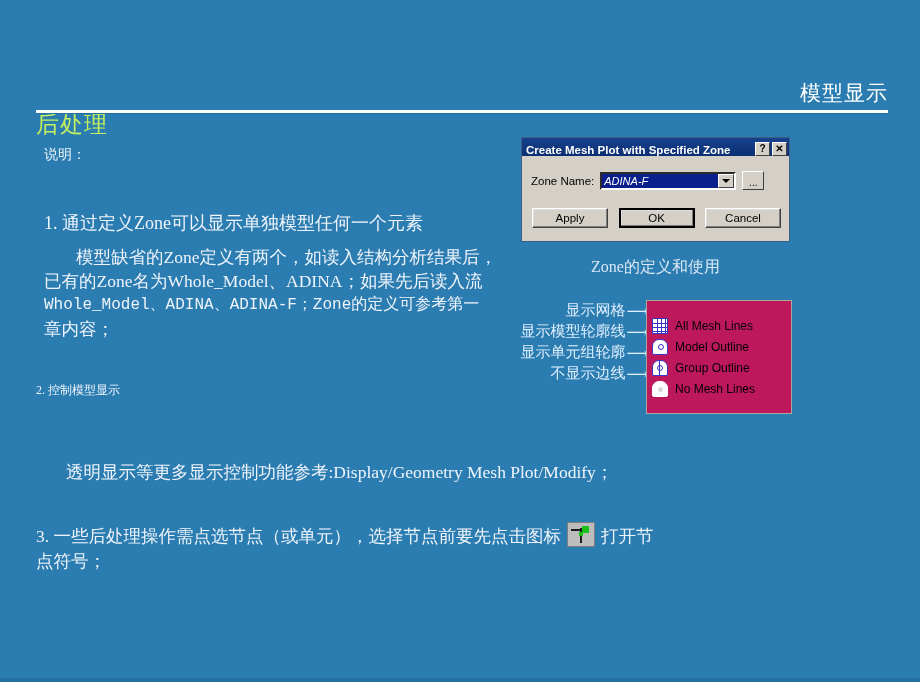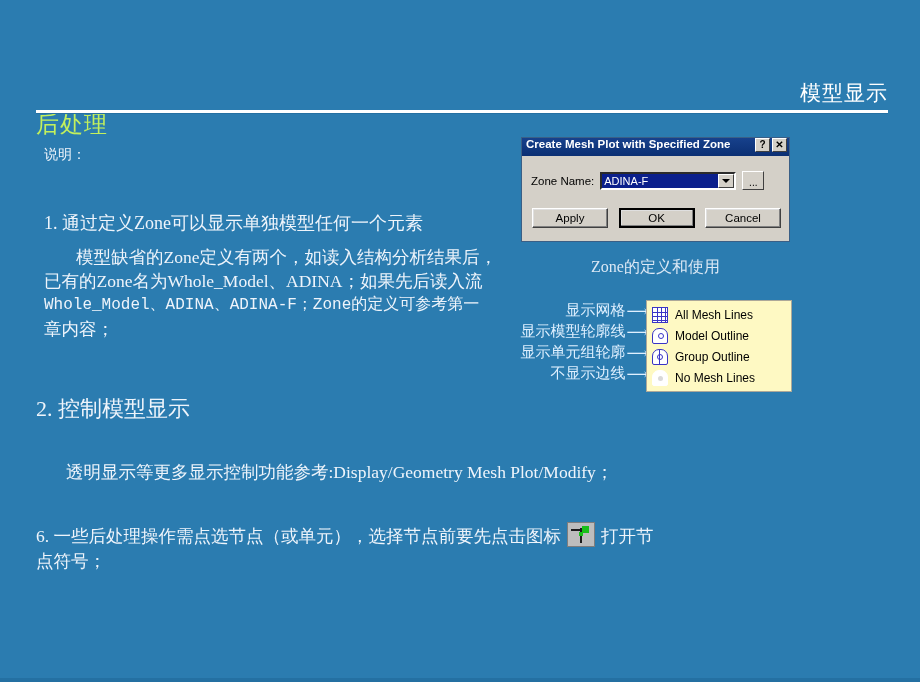--- a/index.html
+++ b/index.html
@@ -93,22 +93,22 @@
   }
   .para-block .indent { padding-left: 32px; }
   .mono {
     font-family: "Liberation Mono", "DejaVu Sans Mono", monospace;
     font-size: 16px;
     letter-spacing: 0px;
   }
 
   .item2 {
     left: 36px;
-    top: 394px;
-    font-size: 22px;
+    top: 382px;
+    font-size: 12px;
   }
   .item2-sub1 {
     left: 66px;
     top: 436px;
     font-size: 17.5px;
   }
   .item2-sub2 {
     left: 66px;
     top: 460px;
     font-size: 17.5px;
@@ -169,21 +169,21 @@
     height: 105px;
     background: #d4d0c8;
     border: 1px solid #3a5f86;
     box-sizing: border-box;
     font-family: "Liberation Sans", "DejaVu Sans", sans-serif;
   }
   .dlg-titlebar {
     height: 18px;
     background: linear-gradient(#17418c, #0b2f73);
     display: flex;
-    align-items: flex-start;
+    align-items: flex-end;
     padding: 0 2px 0 4px;
     box-sizing: border-box;
   }
   .dlg-title {
     color: #ffffff;
     font-size: 11.5px;
     font-weight: bold;
     flex: 1;
     white-space: nowrap;
     overflow: hidden;
@@ -238,20 +238,21 @@
   .combo-value {
     flex: 1;
     background: #0a1f8c;
     color: #ffffff;
     font-size: 11px;
     line-height: 14px;
     padding: 0 2px;
     overflow: hidden;
     white-space: nowrap;
     font-family: "Liberation Sans", sans-serif;
+    font-style: italic;
   }
   .combo-arrow {
     width: 16px;
     background: #d4d0c8;
     border: 1px solid #ffffff;
     border-right-color: #404040;
     border-bottom-color: #404040;
     box-sizing: border-box;
     display: flex;
     align-items: center;
@@ -316,24 +317,24 @@
     font-size: 16px;
     color: #dbe8f5;
   }
 
   
   .mesh-panel {
     position: absolute;
     left: 646px;
     top: 300px;
     width: 146px;
-    background: #fef9c3;
+    background: #be185d;
     border: 1px solid #aca899;
     box-sizing: border-box;
-    padding: 3px 0;
+    padding: 14px 0;
     font-family: "Liberation Sans", "DejaVu Sans", sans-serif;
   }
   .mesh-item {
     display: flex;
     align-items: center;
     height: 21px;
     padding-left: 5px;
     font-size: 12px;
     color: #000000;
     white-space: nowrap;
@@ -464,21 +465,21 @@
     <span class="l">已有的Zone名为Whole_Model、ADINA；如果先后读入流</span>
     <span class="l mono">Whole_Model、ADINA、ADINA-F；Zone的定义可参考第一</span>
     <span class="l">章内容；</span>
   </div>
 
   <div class="body-text item2">2. 控制模型显示</div>
   <div class="body-text item2-sub2">透明显示等更多显示控制功能参考:Display/Geometry Mesh Plot/Modify；</div>
 
   <div class="item3">
     <span class="row">
-      <span>6. 一些后处理操作需点选节点（或单元），选择节点前要先点击图标</span><span class="inline-icon"><span class="hbar"></span><span class="vbar"></span><span class="node"></span><span class="node2"></span></span><span>打开节</span>
+      <span>3. 一些后处理操作需点选节点（或单元），选择节点前要先点击图标</span><span class="inline-icon"><span class="hbar"></span><span class="vbar"></span><span class="node"></span><span class="node2"></span></span><span>打开节</span>
     </span>
     <span class="row">点符号；</span>
   </div>
 
   <div class="dialog">
     <div class="dlg-titlebar">
       <div class="dlg-title">Create Mesh Plot with Specified Zone</div>
       <div class="dlg-btn">?</div>
       <div class="dlg-btn">✕</div>
     </div>

